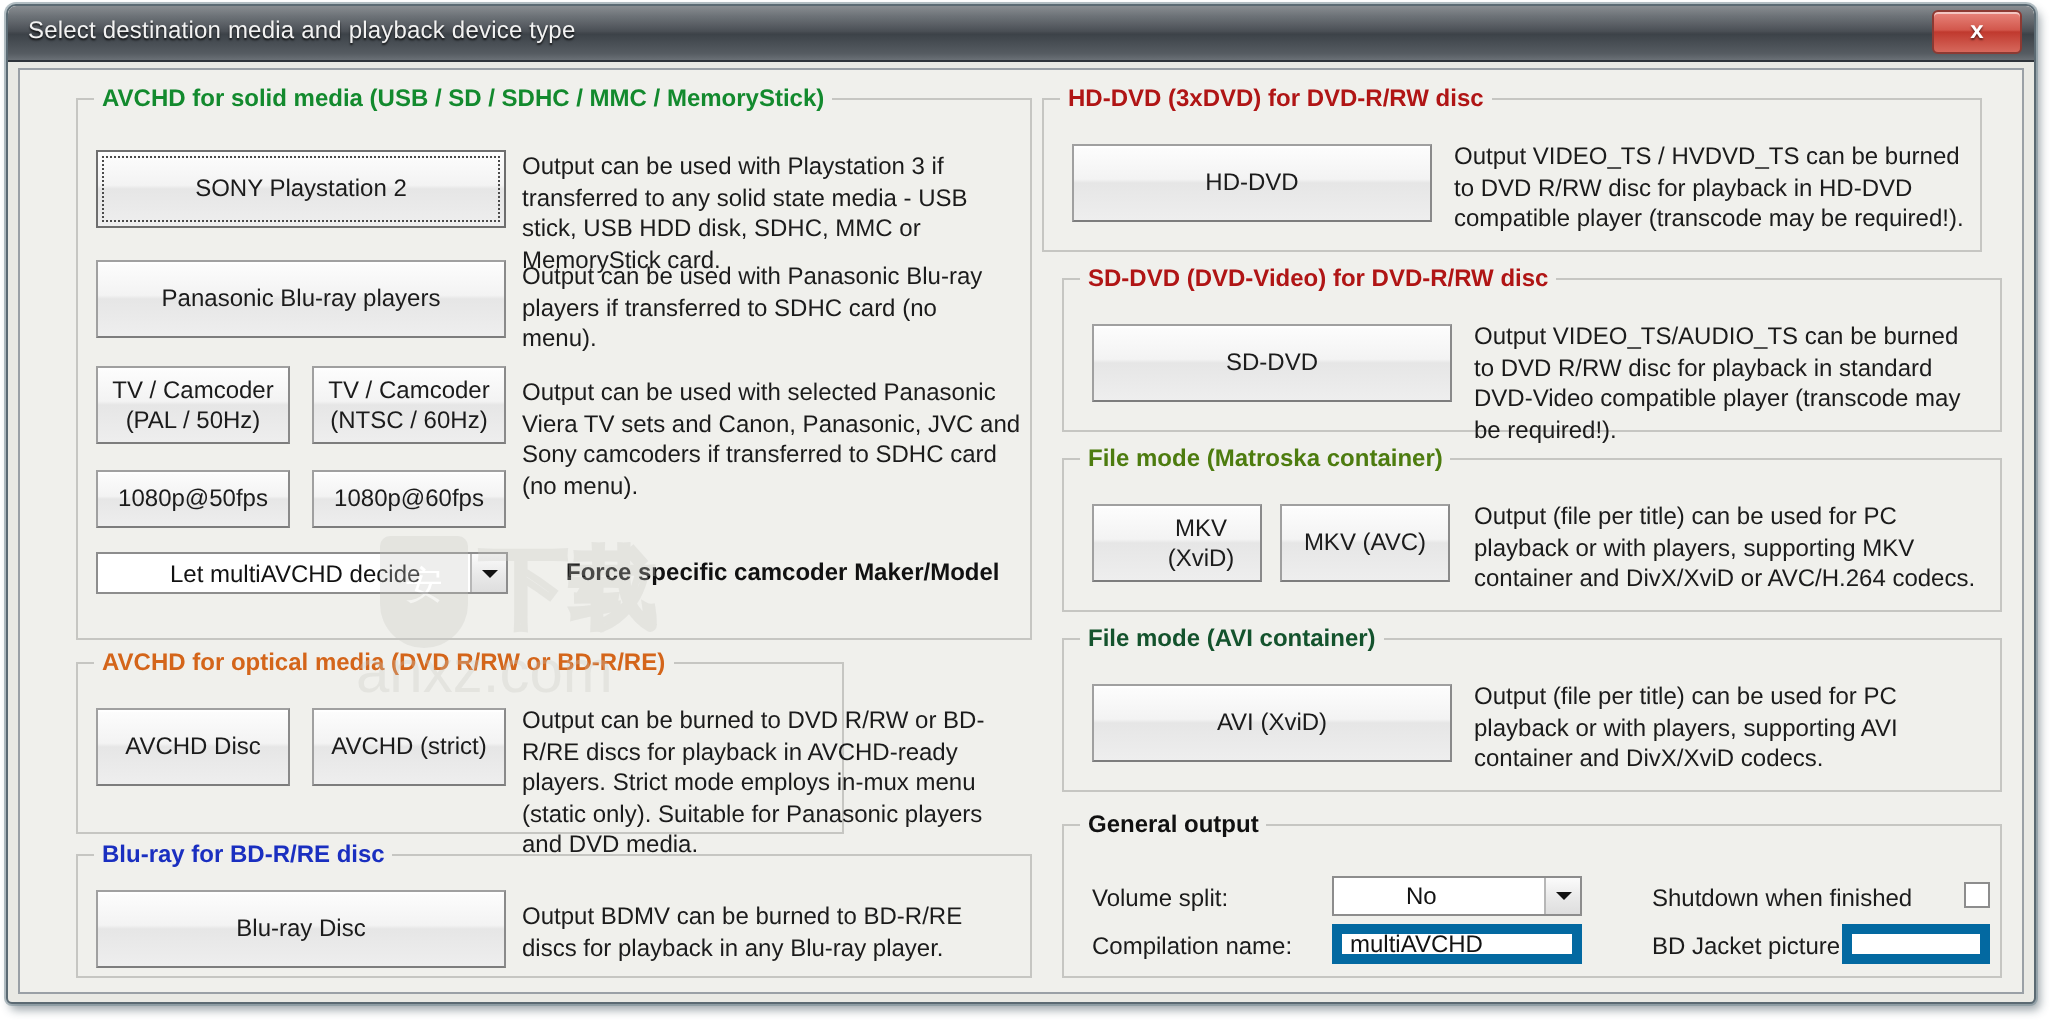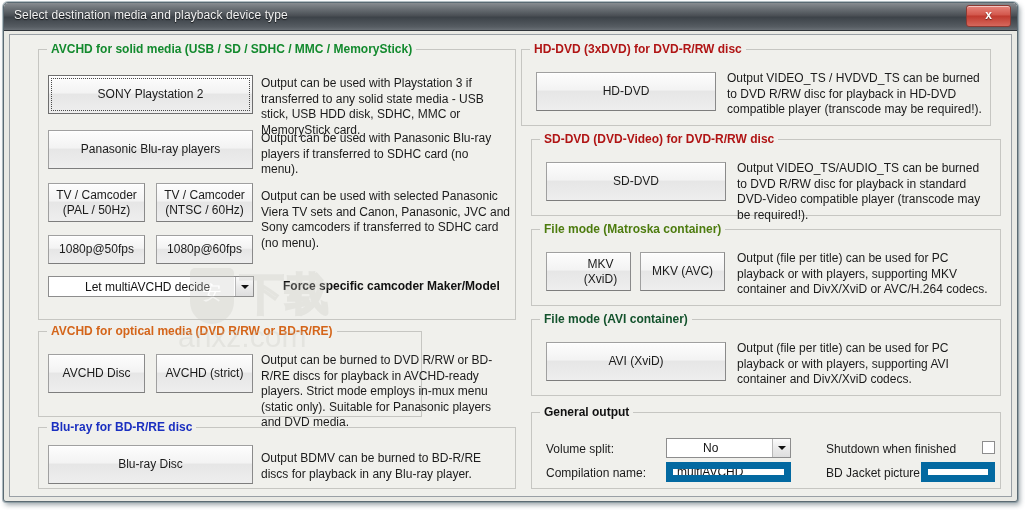--- a/index.html
+++ b/index.html
@@ -176,21 +176,21 @@
     width: 0; height: 0;
     border-left: 4px solid transparent;
     border-right: 4px solid transparent;
     border-top: 4px solid #111111;
   }
 
   
   .textbox {
     position: absolute;
     box-sizing: border-box;
-    border: 7px solid #0369a1;
+    border: 5px solid #0369a1;
     background: #ffffff;
     font-size: 12px;
     color: #121212;
     padding: 0 0 0 4px;
     line-height: 18px;
     font-family: "Liberation Sans", sans-serif;
     outline: none;
   }
 
   

